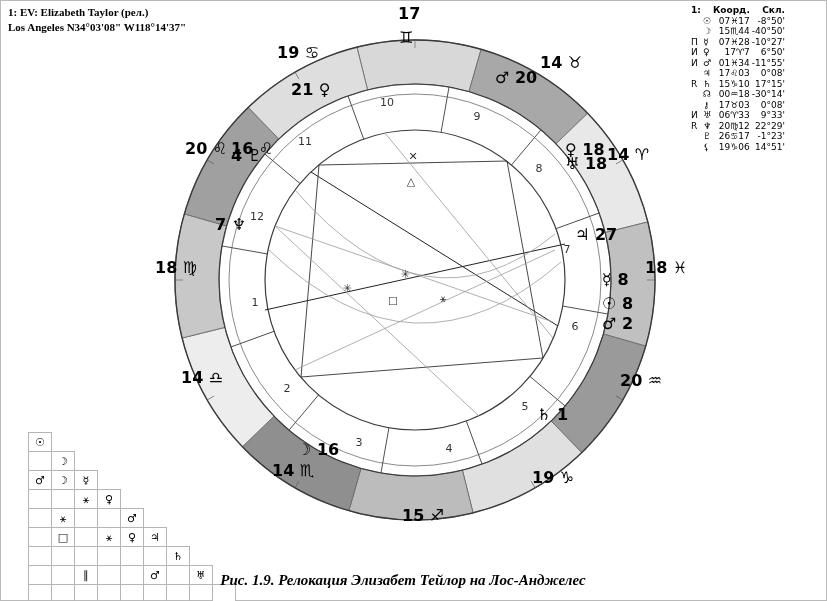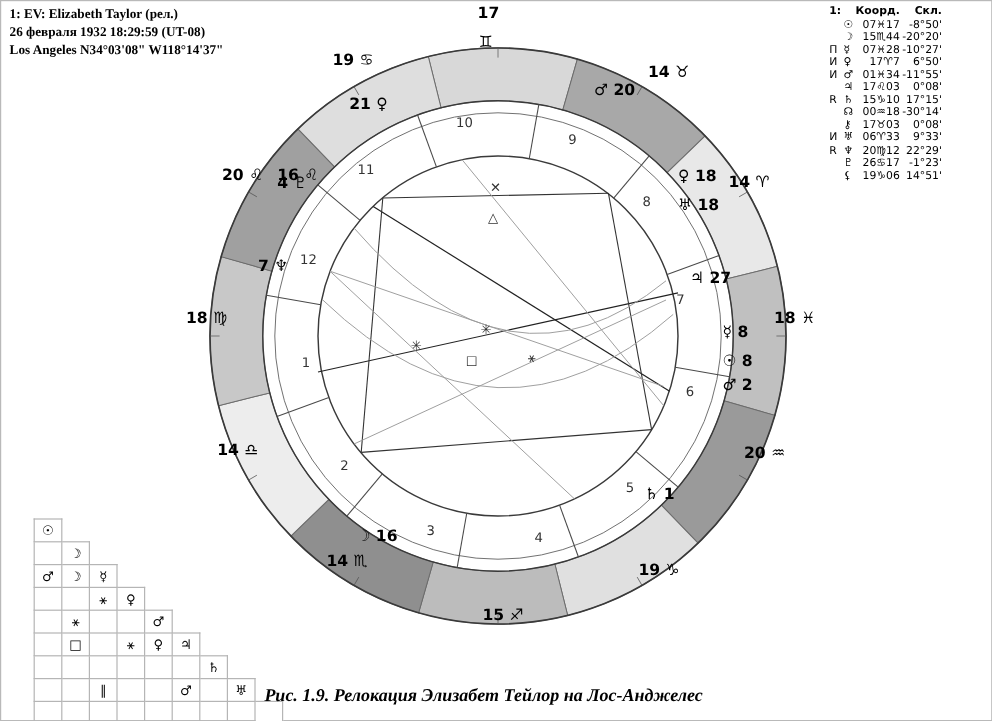--- a/index.html
+++ b/index.html
@@ -60,30 +60,29 @@
   }
   #aspect-grid td.diag{background:#fff;}
   
   #wheel{position:absolute;left:155px;top:0px;width:520px;height:560px;}
   .lbl{
     position:absolute;
     font-family:"DejaVu Sans", sans-serif;
     font-size:10px;
     white-space:nowrap;
   }
-  .lbl.b{font-weight:bold;font-size:13px;}
+  .lbl.b{font-weight:bold;font-size:16px;}
 </style>
 </head>
 <body>
 
 <div id="frame"></div>
 
 <div id="header">
   <div>1: EV: Elizabeth Taylor (рел.)</div>
-  <div>26 февраля 1932 18:29:59 (UT-08)</div>
   <div>Los Angeles N34°03'08" W118°14'37"</div>
 </div>
 
 <table id="planet-table">
   <tbody>
       <tr class="hdr">
     <td>1:</td>
     <td></td>
     <td class="num">Коорд.</td>
     <td class="num">Скл.</td>
@@ -91,21 +90,21 @@
   <tr>
     <td class="retro"></td>
     <td>☉</td>
     <td class="num">07♓17</td>
     <td class="num">-8°50'</td>
   </tr>
   <tr>
     <td class="retro"></td>
     <td>☽</td>
     <td class="num">15♏44</td>
-    <td class="num">-20°20'</td>
+    <td class="num">-40°50'</td>
   </tr>
   <tr>
     <td class="retro">П</td>
     <td>☿</td>
     <td class="num">07♓28</td>
     <td class="num">-10°27'</td>
   </tr>
   <tr>
     <td class="retro">И</td>
     <td>♀</td>
@@ -363,21 +362,21 @@
     <span>♀</span>
   </div>
   <div class="lbl b" style="left:340px;top:68px;">
     <span>♂</span>
     <span>20</span>
   </div>
   <div class="lbl b" style="left:410px;top:140px;">
     <span>♀</span>
     <span>18</span>
   </div>
-  <div class="lbl b" style="left:410px;top:164px;">
+  <div class="lbl b" style="left:410px;top:154px;">
     <span>♅</span>
     <span>18</span>
   </div>
   <div class="lbl b" style="left:420px;top:225px;">
     <span>♃</span>
     <span>27</span>
   </div>
   <div class="lbl b" style="left:447px;top:270px;">
     <span>☿</span>
     <span>8</span>

